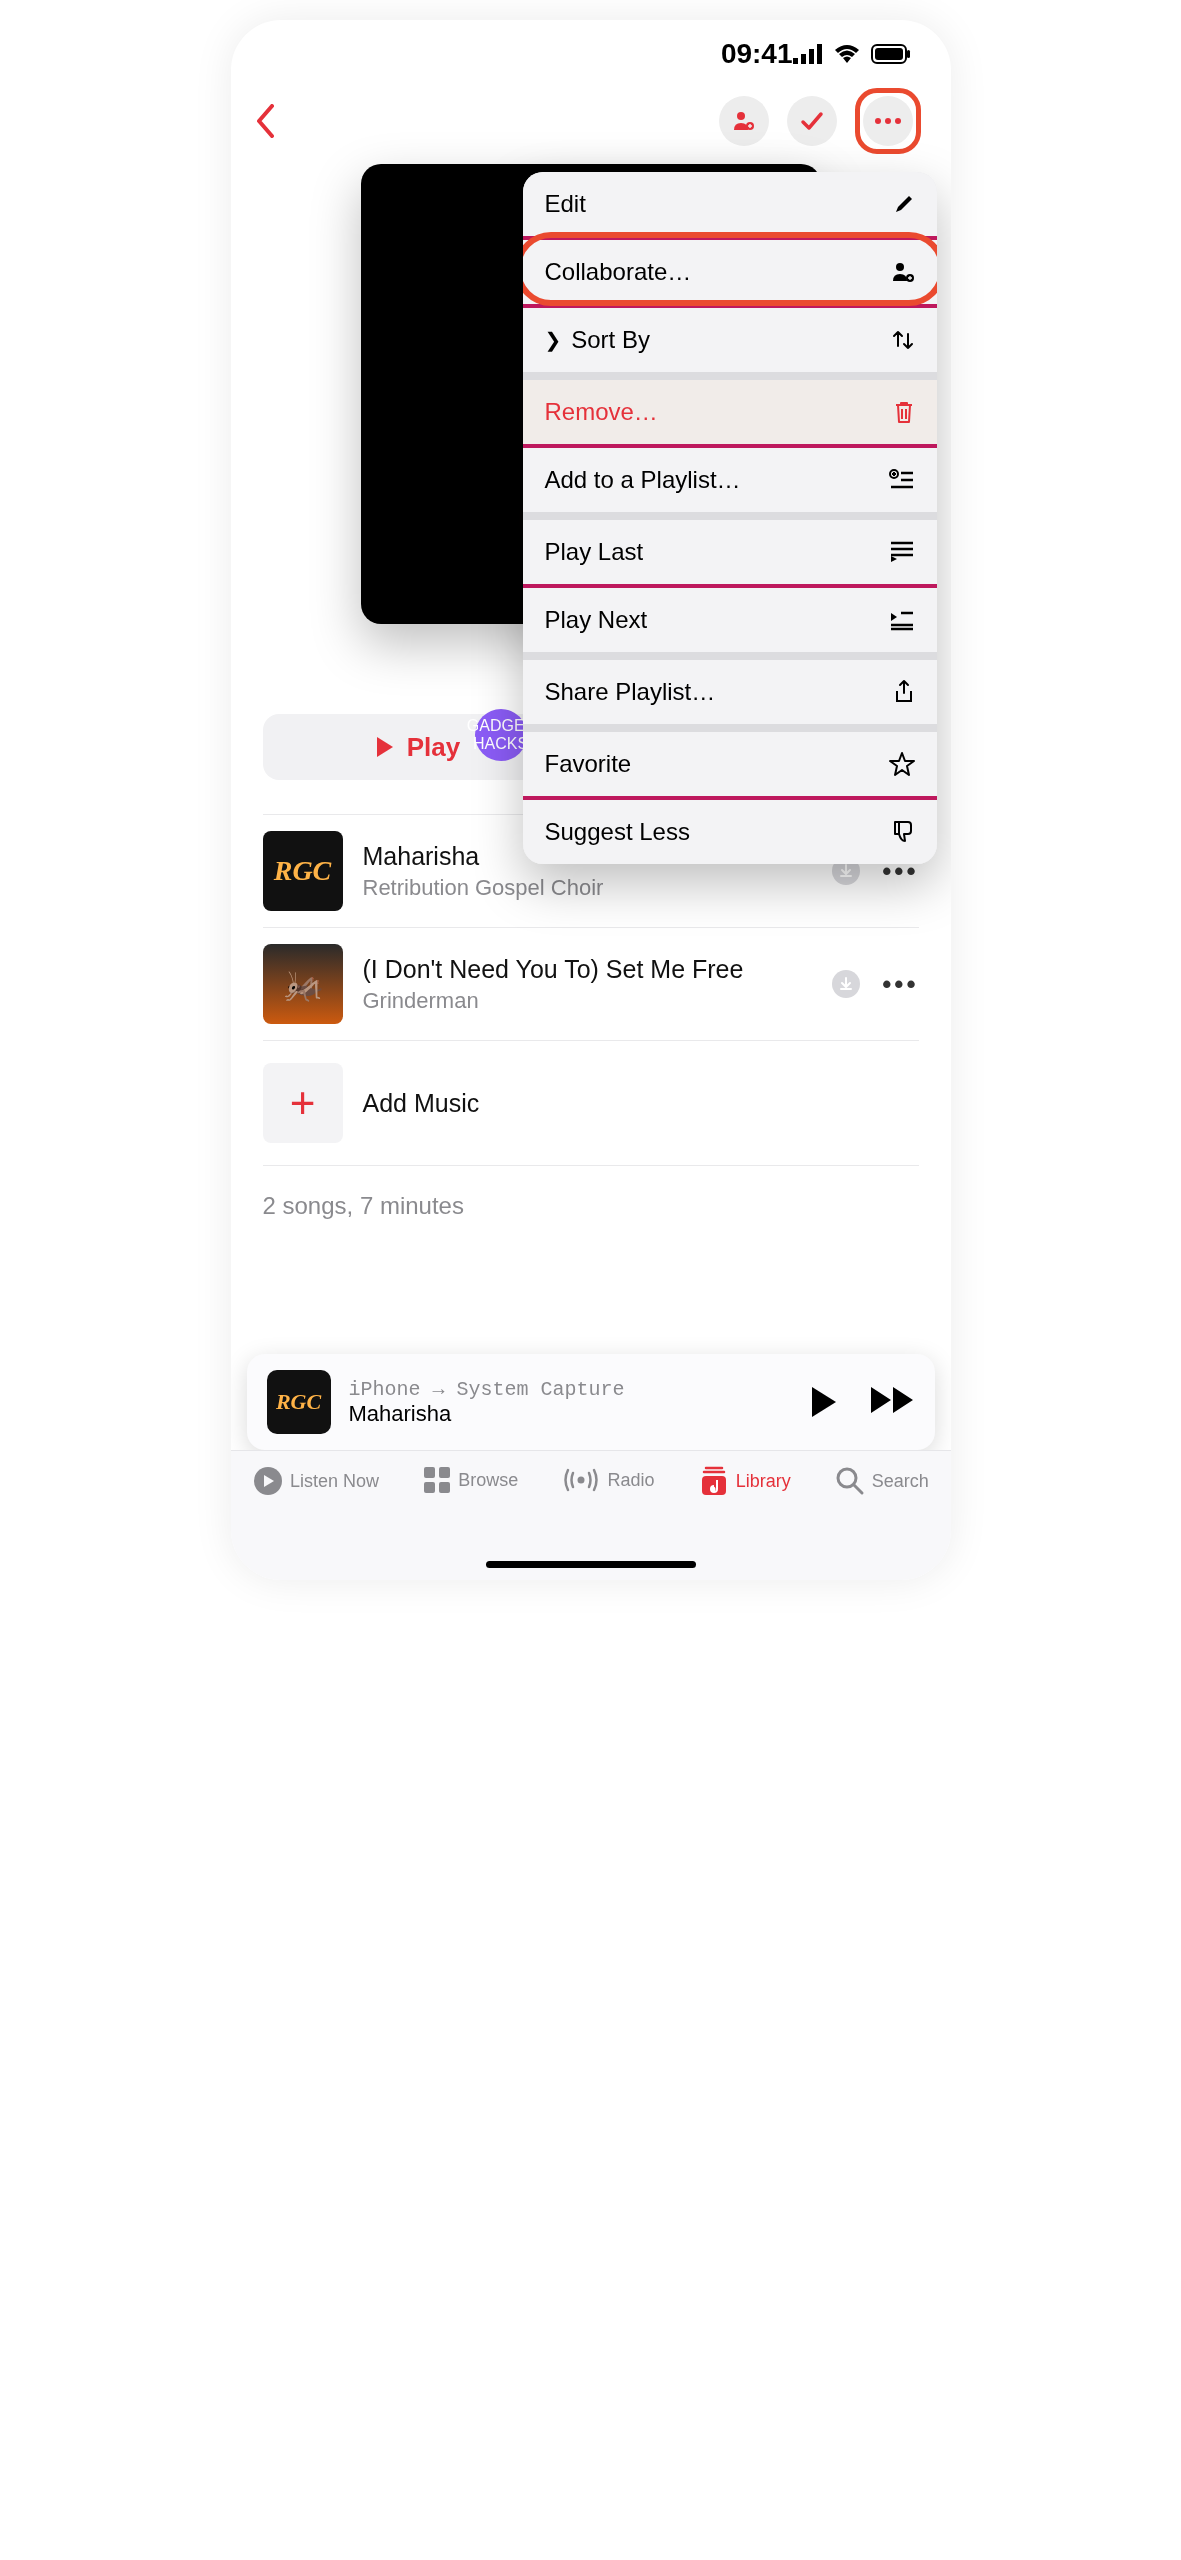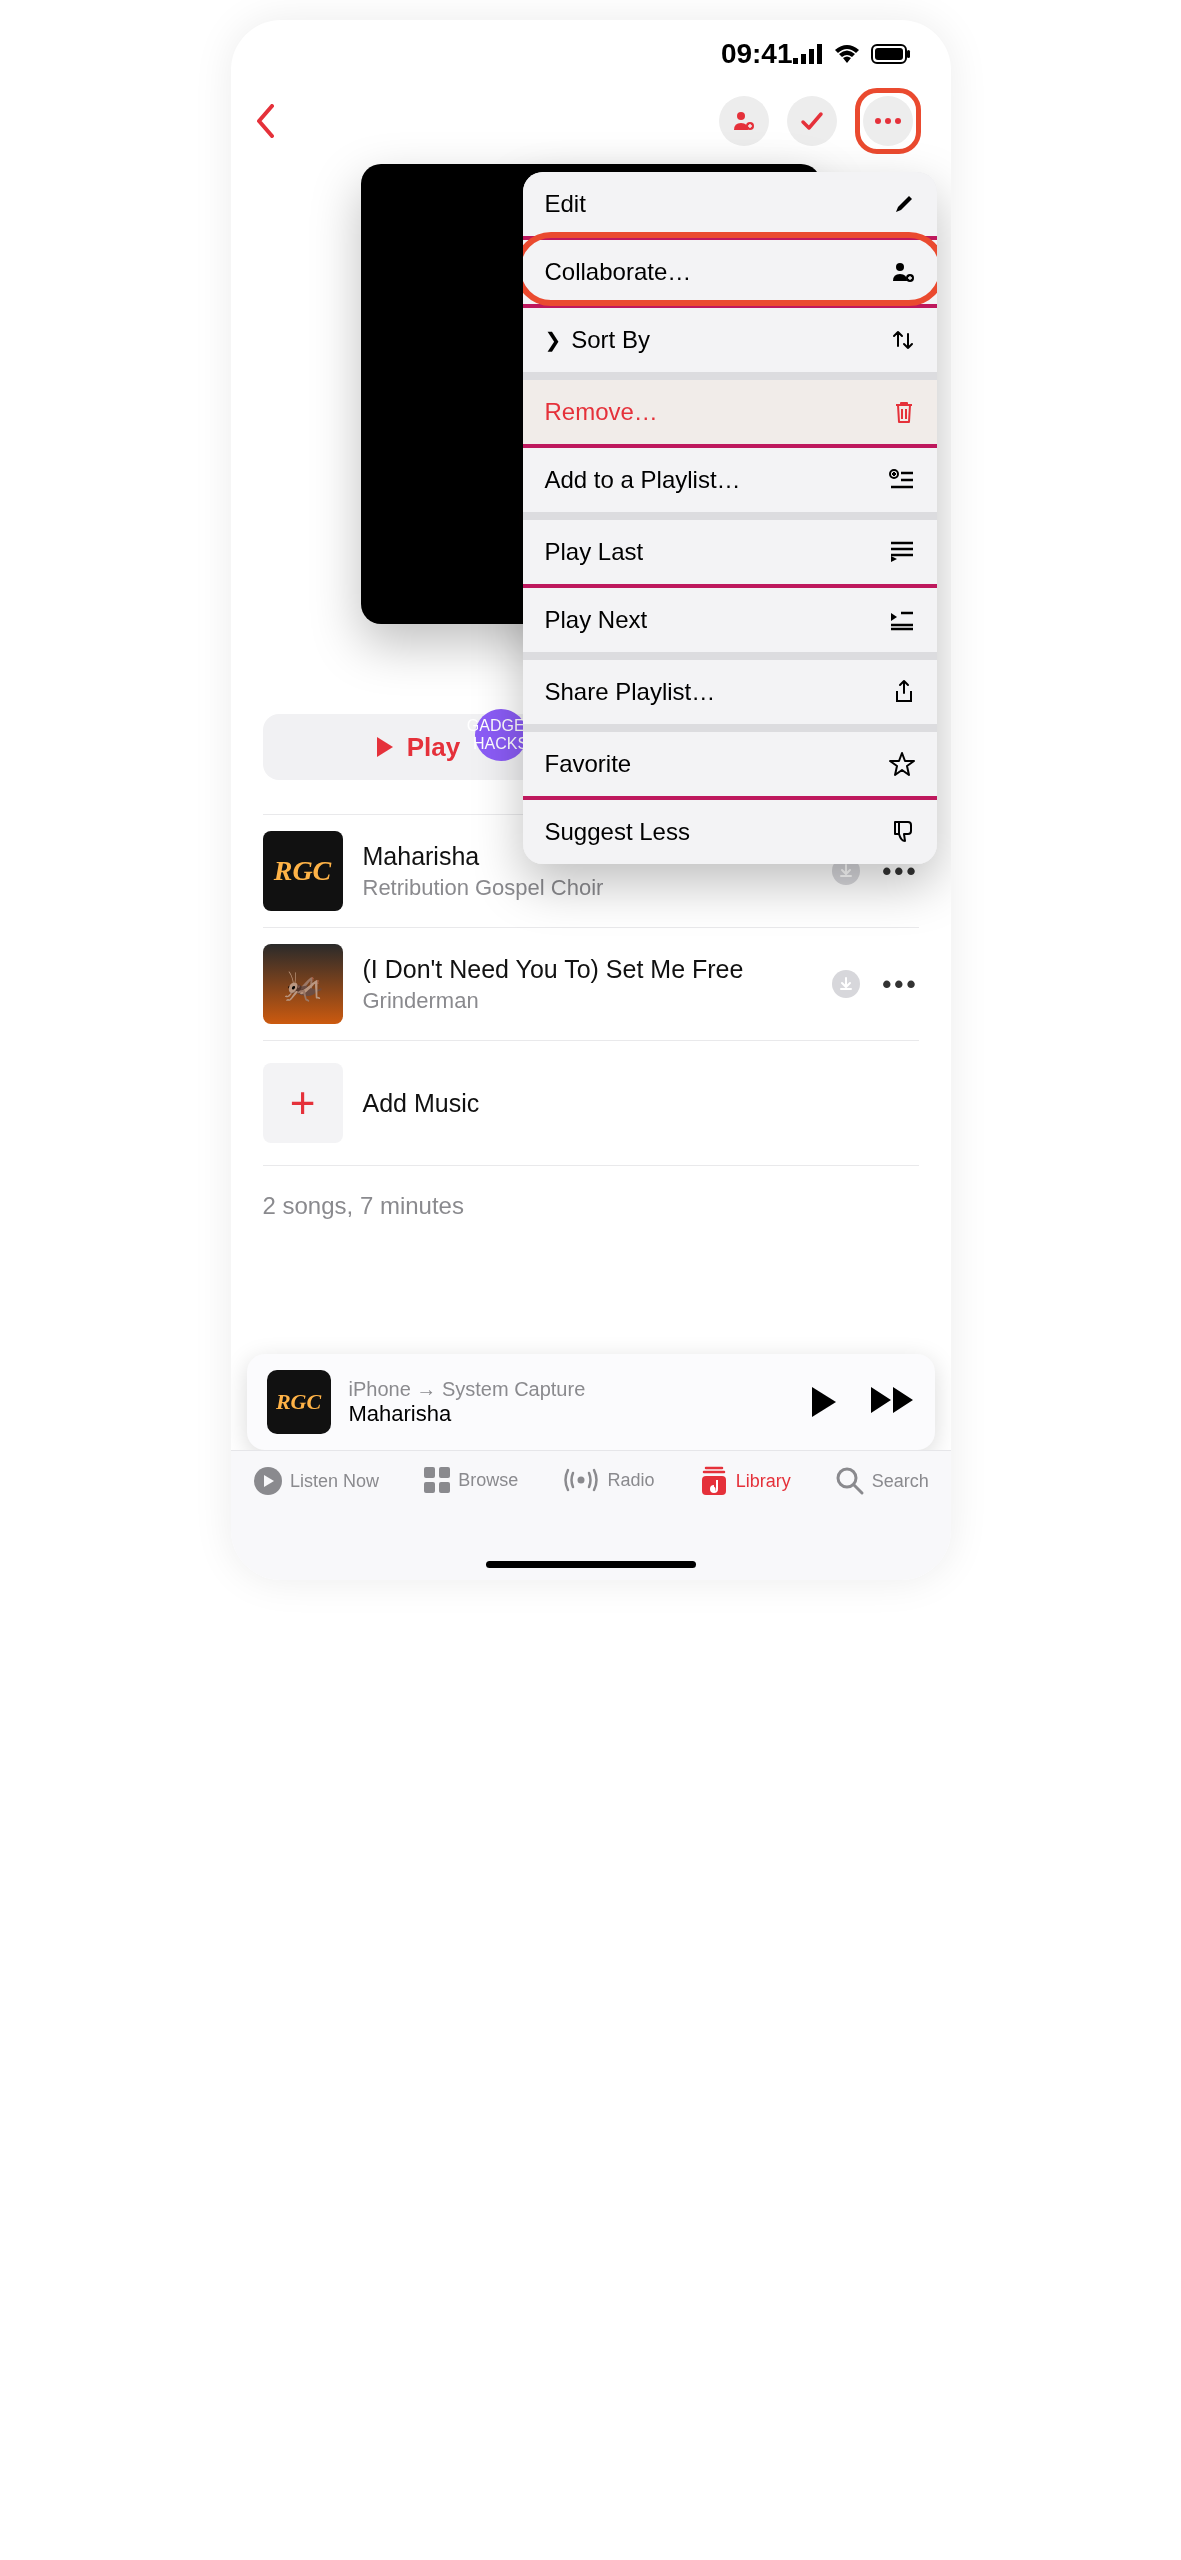--- a/index.html
+++ b/index.html
@@ -157,21 +157,21 @@
   .now-playing {
     position:absolute; bottom:130px; left:16px; right:16px;
     height:96px; background:#fbfbfd;
     border-radius: 18px;
     box-shadow: 0 6px 24px rgba(0,0,0,0.15);
     display:flex; align-items:center; gap:18px;
     padding: 0 20px;
   }
   .np-art { width:64px;height:64px;border-radius:10px;background:#111;display:flex;align-items:center;justify-content:center;color:#ffb347;font-family:Georgia,serif;font-style:italic;font-weight:bold;font-size:22px;}
   .np-texts { flex:1; }
-  .np-route { color:#8a8a8e; font-size:20px; }
+  .np-route { color:#8a8a8e; font-size:20px;font-family:Liberation Mono, monospace; }
   .np-title { font-size:22px; font-weight:500; }
   .np-controls { display:flex; gap:30px; font-size:34px; }
   .tab-bar {
     position:absolute; bottom:0; left:0; right:0;
     height:130px; background:#f8f8fa;
     display:flex; justify-content:space-around; align-items:flex-start;
     padding-top:14px;
     border-top:1px solid #e6e6e9;
   }
   .tab { display:flex; flex-direction:row; align-items:center; gap:6px; color:#8a8a8e; font-size:18px; }

